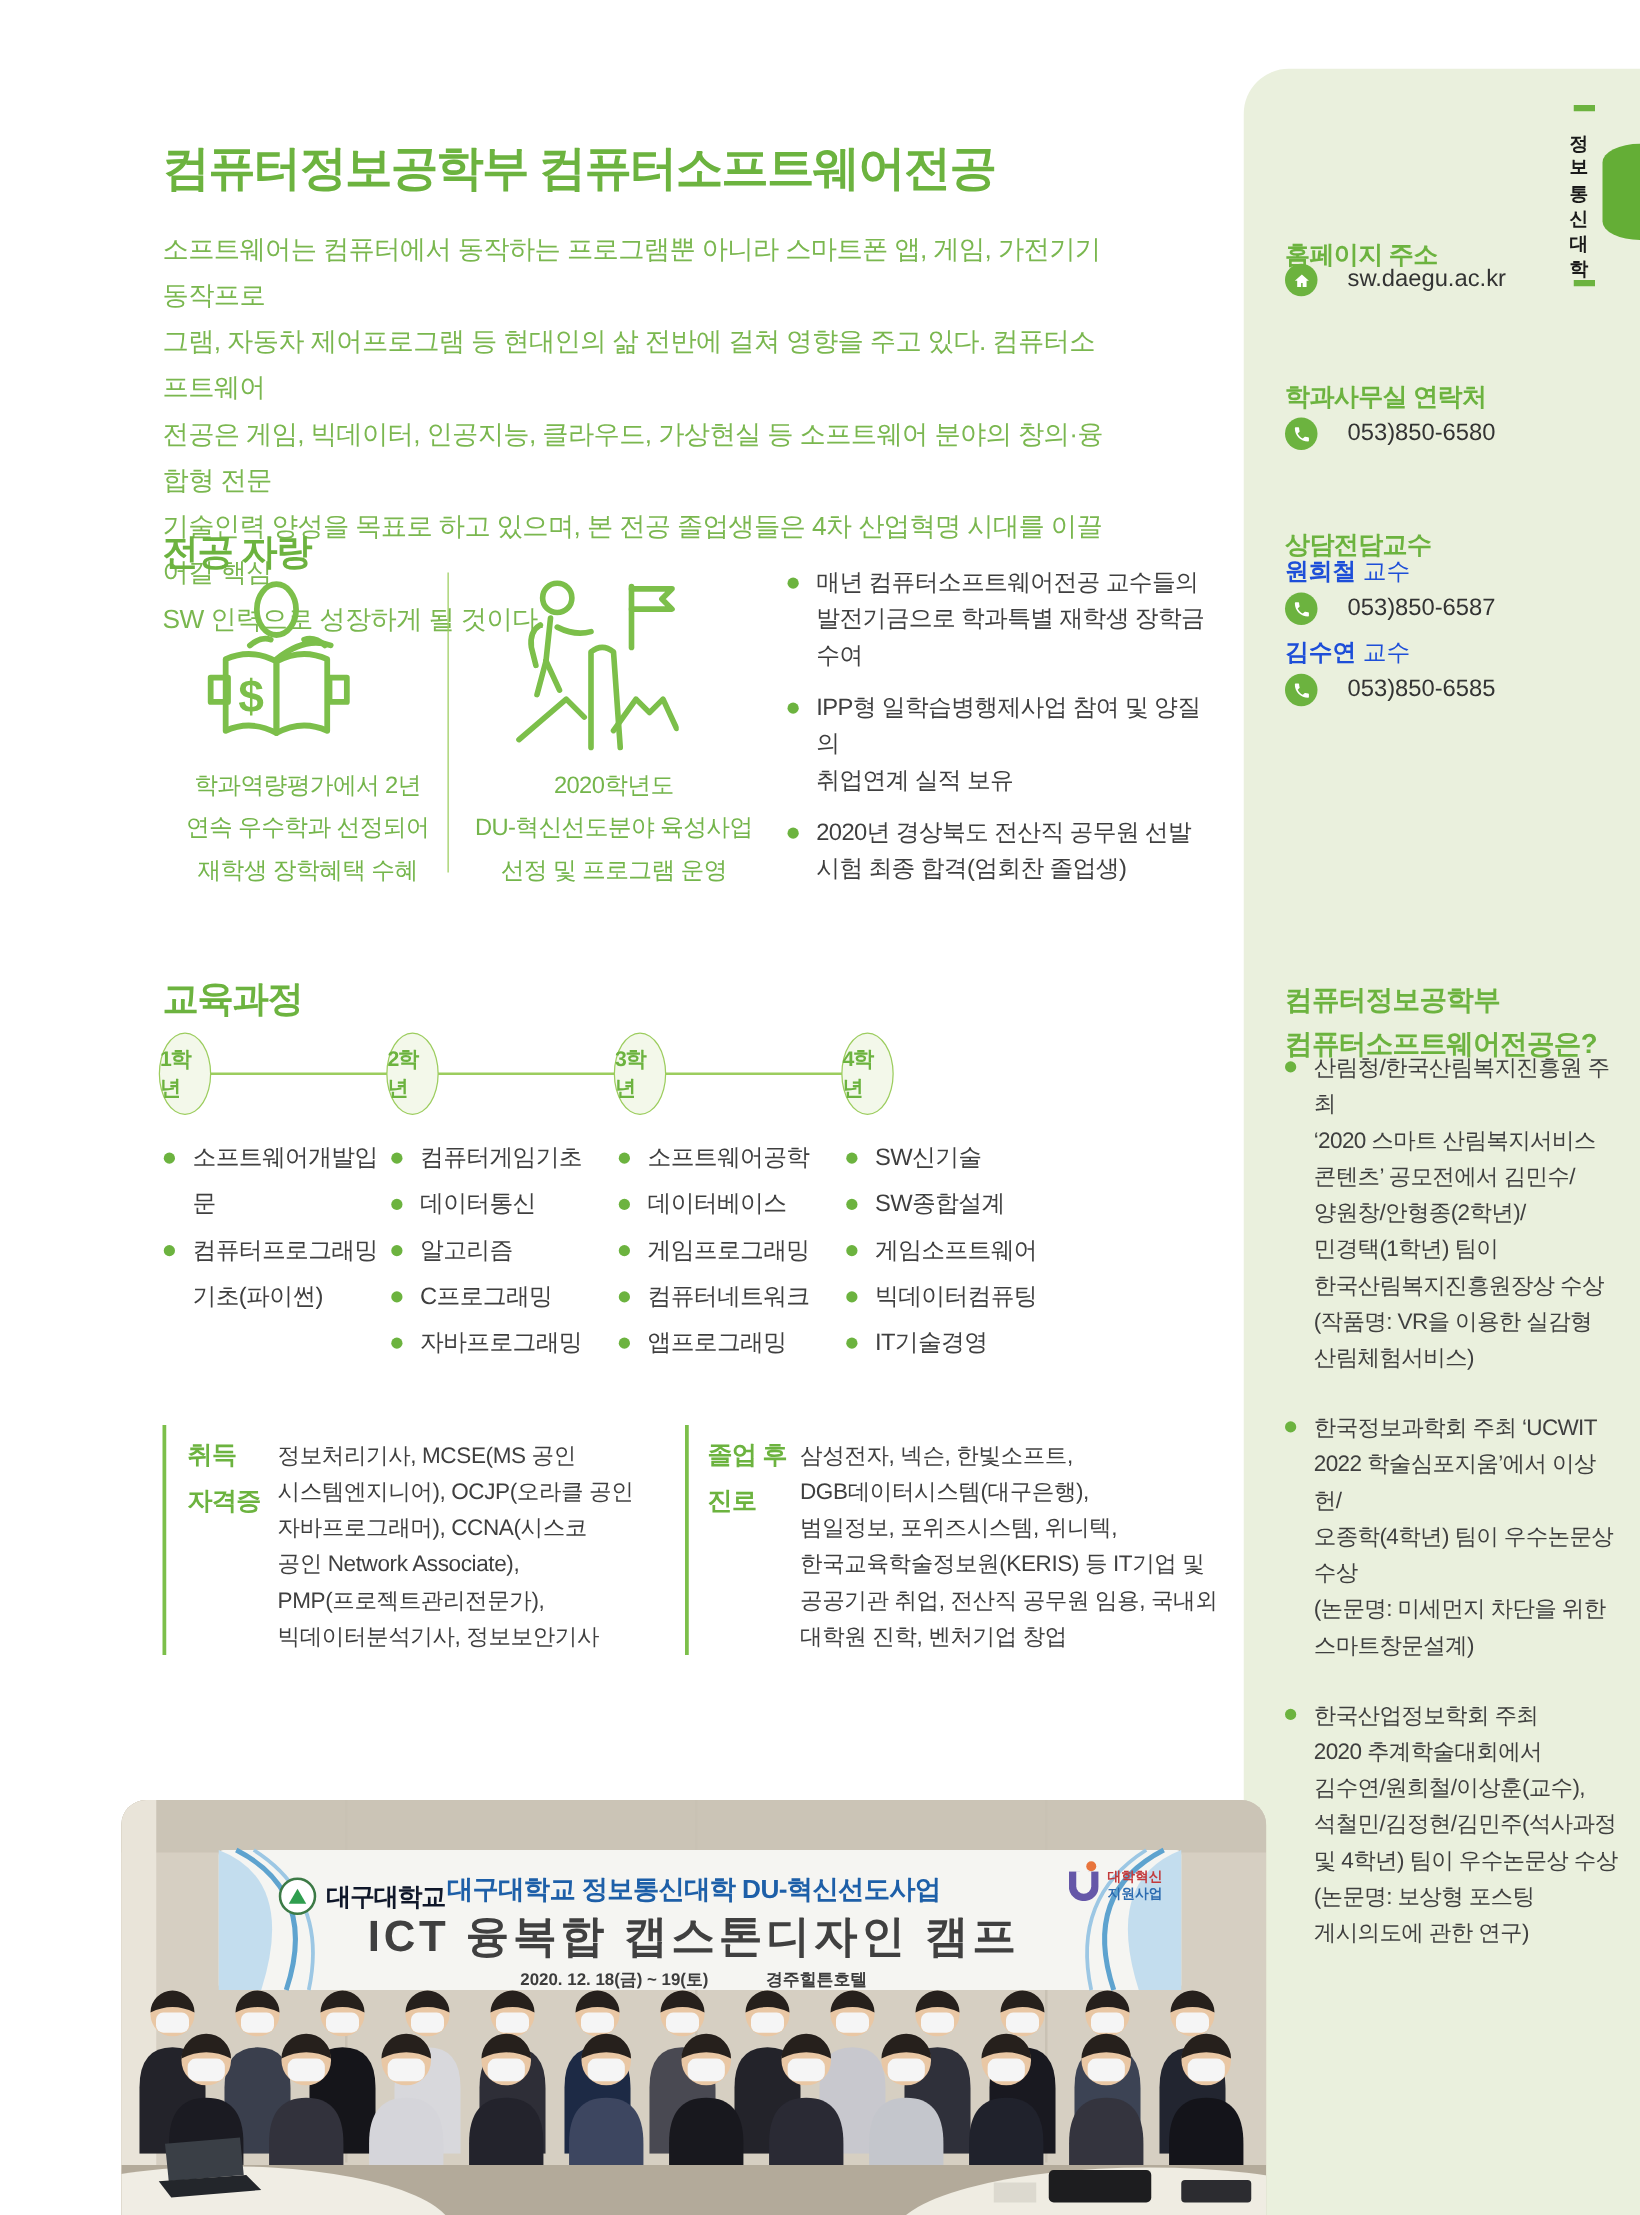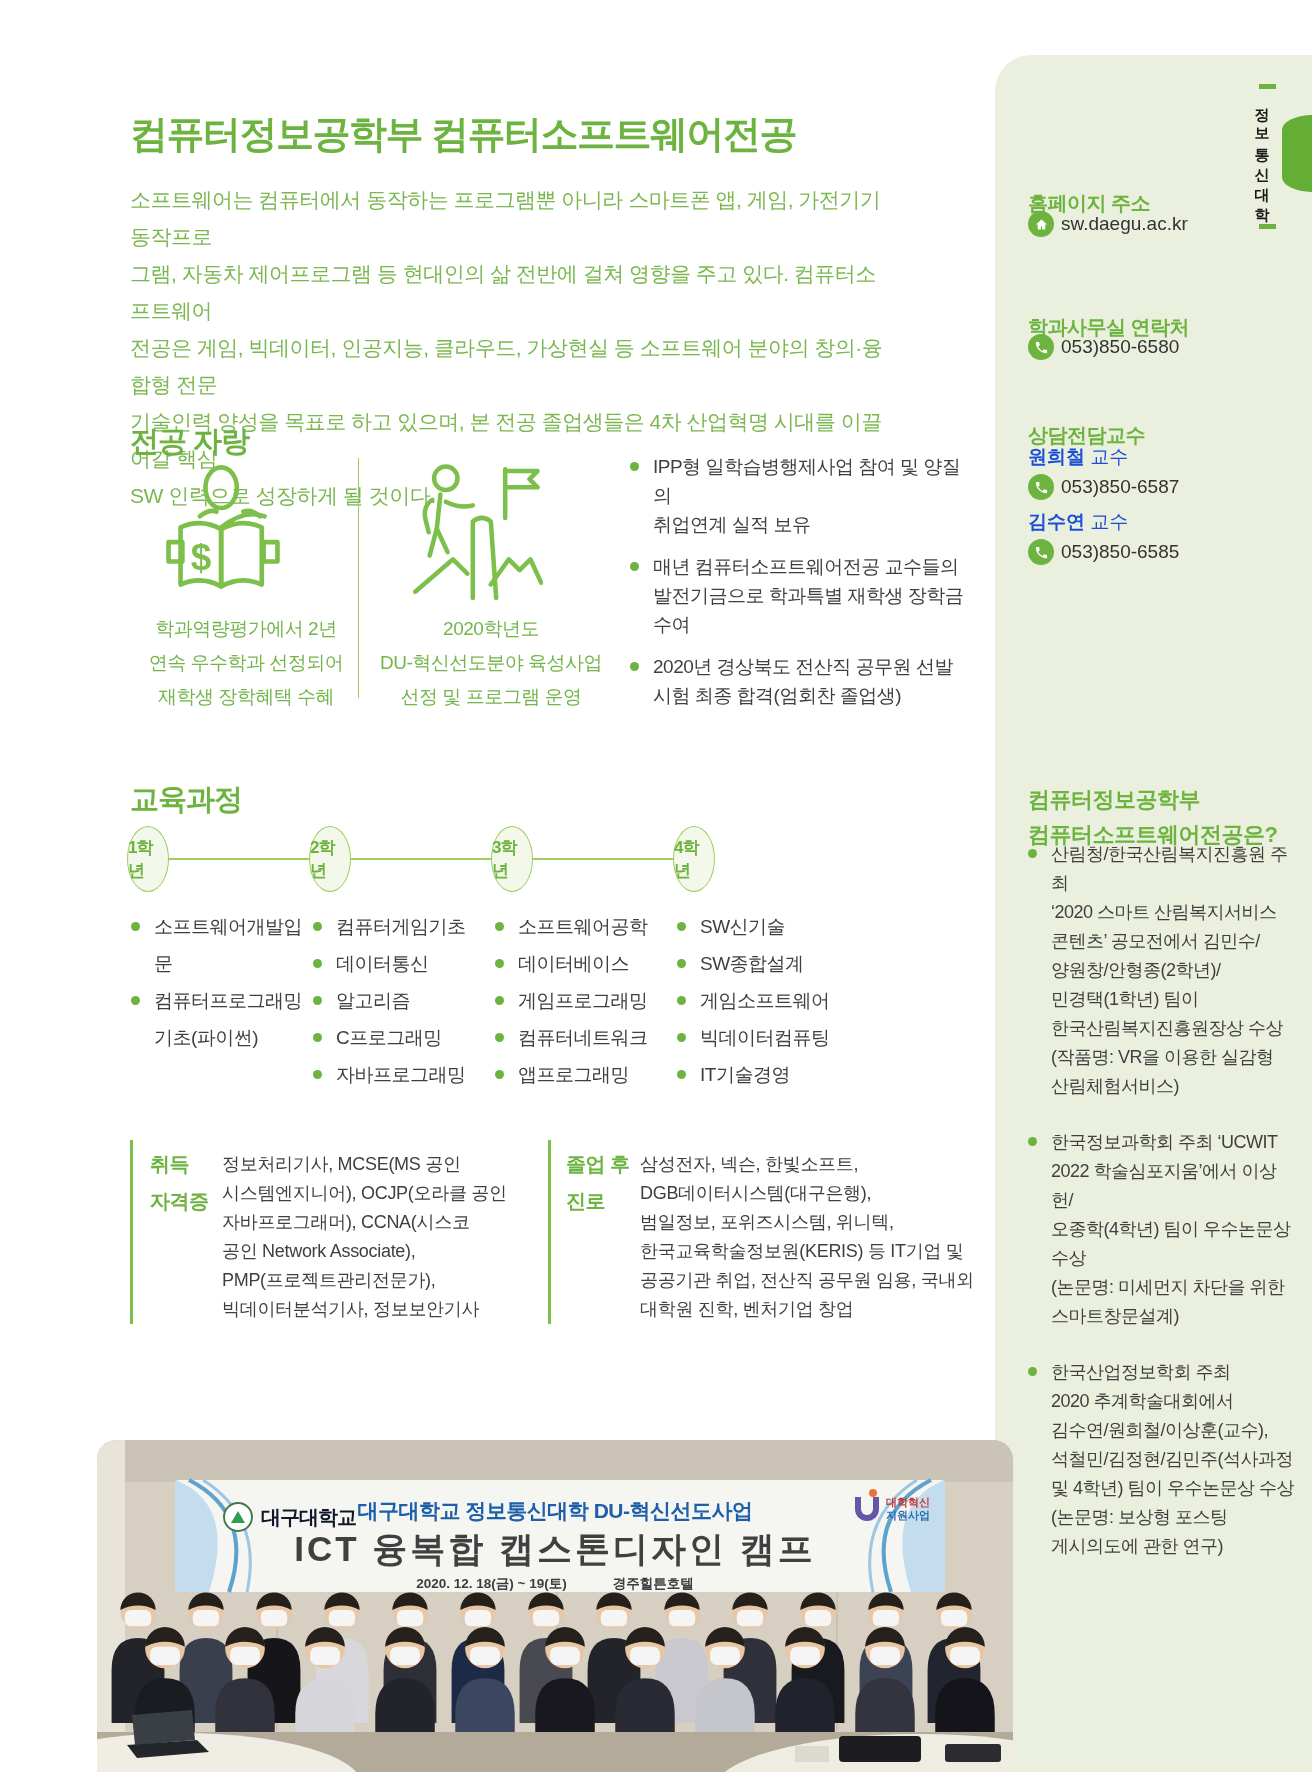--- a/index.html
+++ b/index.html
@@ -63,21 +63,21 @@
   
   .infobar{width:3px;height:184px;background:var(--bar);top:1140px;}
   .ib1{left:130px;} .ib2{left:548px;}
   .boxlabel{top:1146px;font-size:20px;font-weight:800;color:var(--g);line-height:37px;letter-spacing:-0.5px;}
   .bl1{left:150px;} .bl2{left:566px;}
   .boxtext{top:1150px;font-size:18px;line-height:29px;color:var(--dark);letter-spacing:-0.3px;}
   .bt1{left:222px;width:315px;} .bt2{left:640px;width:380px;}
 
   
   .sb-h{left:1028px;font-size:20px;font-weight:800;color:var(--g);letter-spacing:-0.5px;}
-  .sb-row{left:1028px;display:flex;align-items:center;gap:7px;font-size:19px;color:#333;}
+  .sb-row{left:1028px;display:flex;align-items:center;gap:24px;font-size:19px;color:#333;}
   .cicon{width:26px;height:26px;border-radius:50%;background:var(--g);display:flex;align-items:center;justify-content:center;flex:0 0 26px;}
   .cicon svg{width:15px;height:15px;display:block;}
   .adv-name{left:1028px;font-size:19px;color:#1d4ed8;}
   .adv-name b{font-weight:800;}
   .about-h{left:1028px;top:760px;font-size:22px;line-height:35px;font-weight:800;color:var(--g);letter-spacing:-0.5px;}
   .about-list{left:1028px;top:840px;width:268px;}
   .about-list li{font-size:18px;line-height:29px;margin-bottom:27px;padding-left:20px;letter-spacing:-0.5px;}
   .about-list li::before{top:9px;width:8px;height:8px;}
 
   
@@ -150,25 +150,25 @@
   <div class="abs vdiv"></div>
 
   <div class="abs cap cap1 ml">학과역량평가에서 2년
 연속 우수학과 선정되어
 재학생 장학혜택 수혜</div>
   <div class="abs cap cap2 ml">2020학년도
 DU-혁신선도분야 육성사업
 선정 및 프로그램 운영</div>
 
   <ul class="abs dotlist pride-list">
-    <li class="ml">IPP형 일학습병행제사업 참여 및 양질의
-취업연계 실적 보유</li>
     <li class="ml">매년 컴퓨터소프트웨어전공 교수들의
 발전기금으로 학과특별 재학생 장학금
 수여</li>
+    <li class="ml">IPP형 일학습병행제사업 참여 및 양질의
+취업연계 실적 보유</li>
     <li class="ml">2020년 경상북도 전산직 공무원 선발
 시험 최종 합격(엄회찬 졸업생)</li>
   </ul>
 
   <h2 class="abs h2 edu-h">교육과정</h2>
 
   <div class="abs timeline">
     <div class="tl-line"></div>
     <div class="year-badge yb1">1학년</div>
     <div class="year-badge yb2">2학년</div>
@@ -226,21 +226,21 @@
   <h3 class="abs sb-h" style="top:170px;">홈페이지 주소</h3>
   <div class="abs sb-row" style="top:211px;">
     <span class="cicon">
       <svg viewBox="0 0 24 24">
           <path d="M12 4 L3 12 h3 v8 h5 v-5 h2 v5 h5 v-8 h3 Z" fill="#fff"></path>
         </svg>
     </span>
     <span>sw.daegu.ac.kr</span>
   </div>
 
-  <h3 class="abs sb-h" style="top:294px;">학과사무실 연락처</h3>
+  <h3 class="abs sb-h" style="top:284px;">학과사무실 연락처</h3>
   <div class="abs sb-row" style="top:334px;">
     <span class="cicon">
       <svg viewBox="0 0 24 24">
           <path d="M6.6 10.8c1.4 2.8 3.8 5.1 6.6 6.6l2.2-2.2c.3-.3.7-.4 1-.2 1.1.4 2.3.6 3.6.6.6 0 1 .4 1 1V20c0 .6-.4 1-1 1C10.6 21 3 13.4 3 4c0-.6.4-1 1-1h3.5c.6 0 1 .4 1 1 0 1.2.2 2.4.6 3.6.1.3 0 .7-.2 1l-2.3 2.2z" fill="#fff"></path>
         </svg>
     </span>
     <span>053)850-6580</span>
   </div>
 
   <h3 class="abs sb-h" style="top:402px;">상담전담교수</h3>

